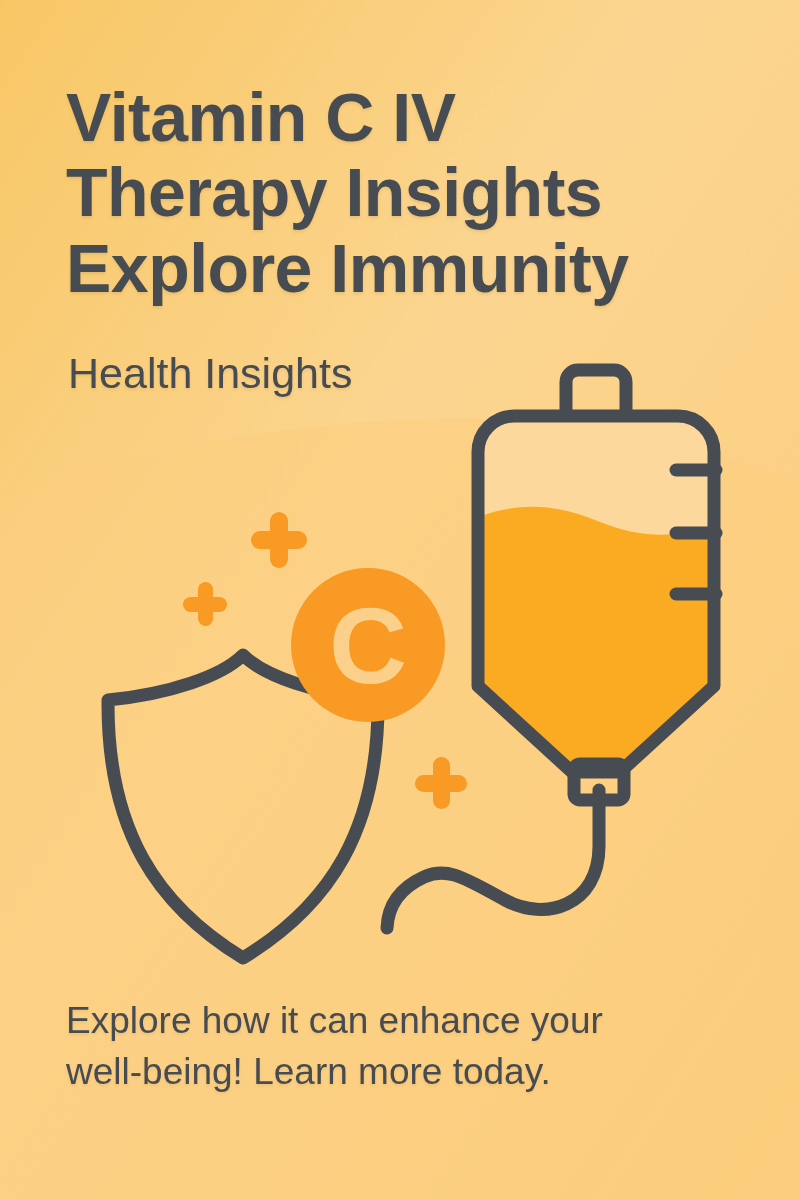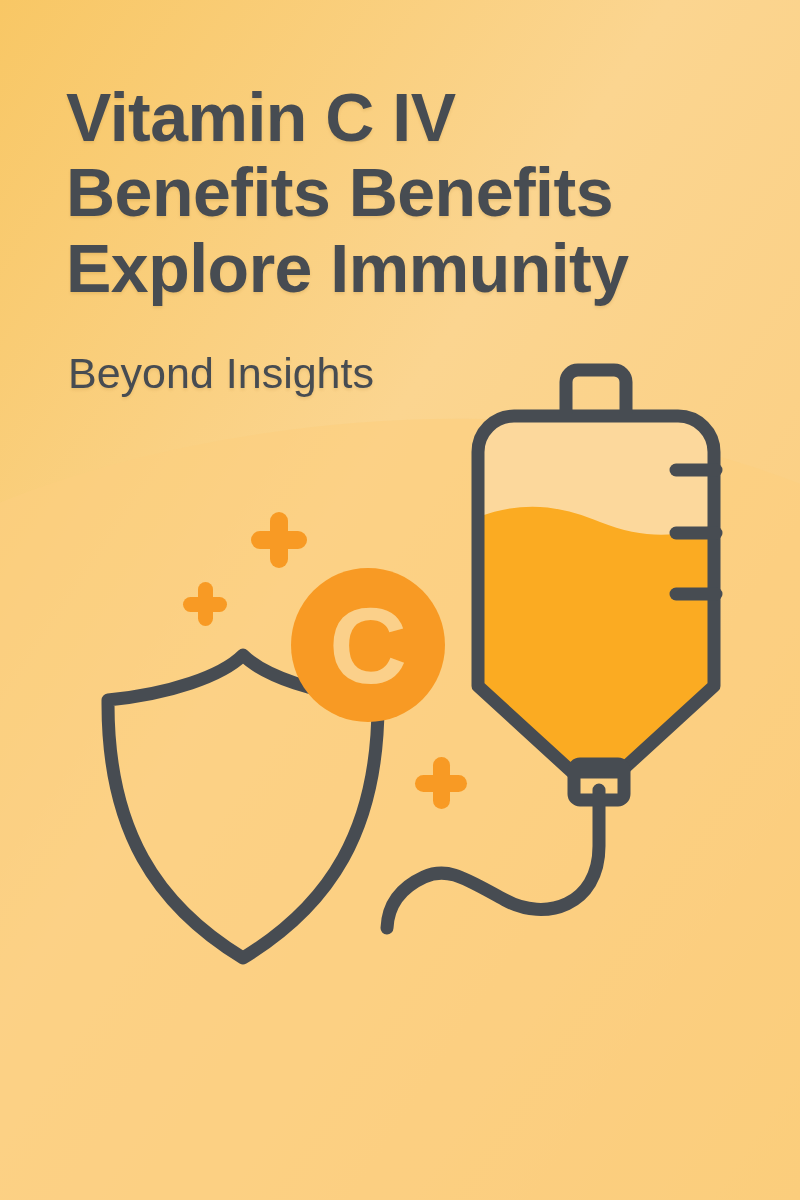--- a/index.html
+++ b/index.html
@@ -140,21 +140,25 @@
 
     <g>
       <circle cx="368" cy="645" r="77" fill="#F89A24"></circle>
       <text x="368" y="645" fill="#FBD08A" font-family="'Liberation Sans', sans-serif" font-size="108" font-weight="bold" text-anchor="middle" dominant-baseline="central">C</text>
     </g>
   </svg>
 
   <div class="text-layer">
     <h1 id="headline">
       <span class="hl-line">Vitamin C IV</span>
-      <span class="hl-line">Benefits Benefits</span>
+      <span class="hl-line">Therapy Insights</span>
       <span class="hl-line">Explore Immunity</span>
     </h1>
 
-    <h2 id="subtitle">Beyond Insights</h2>
+    <h2 id="subtitle">Health Insights</h2>
 
+    <p id="cta">
+      <span class="cta-line">Explore how it can enhance your</span>
+      <span class="cta-line">well-being! Learn more today.</span>
+    </p>
   </div>
 
 </div>
 
 </body></html>

